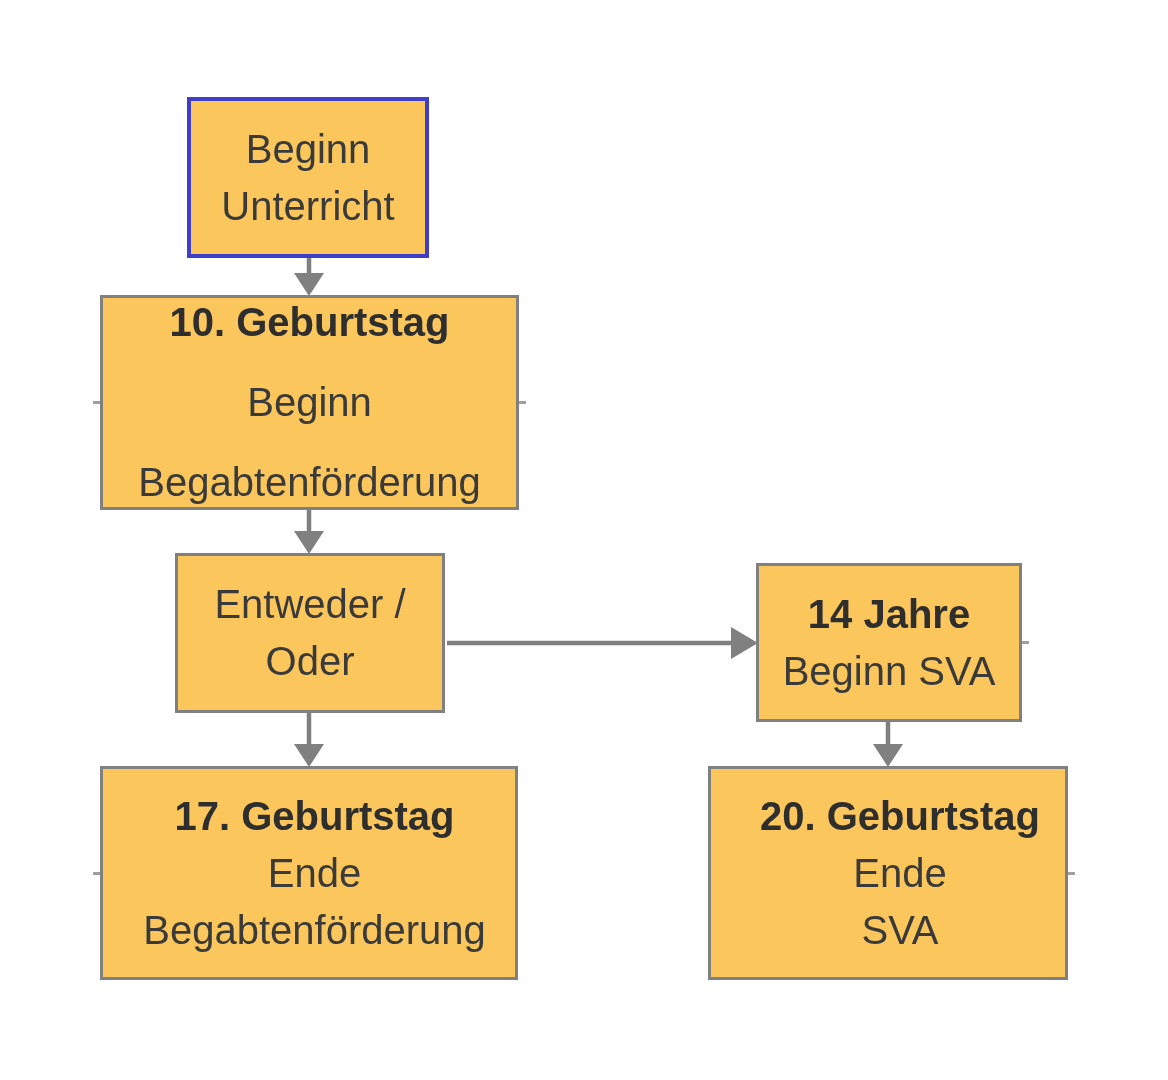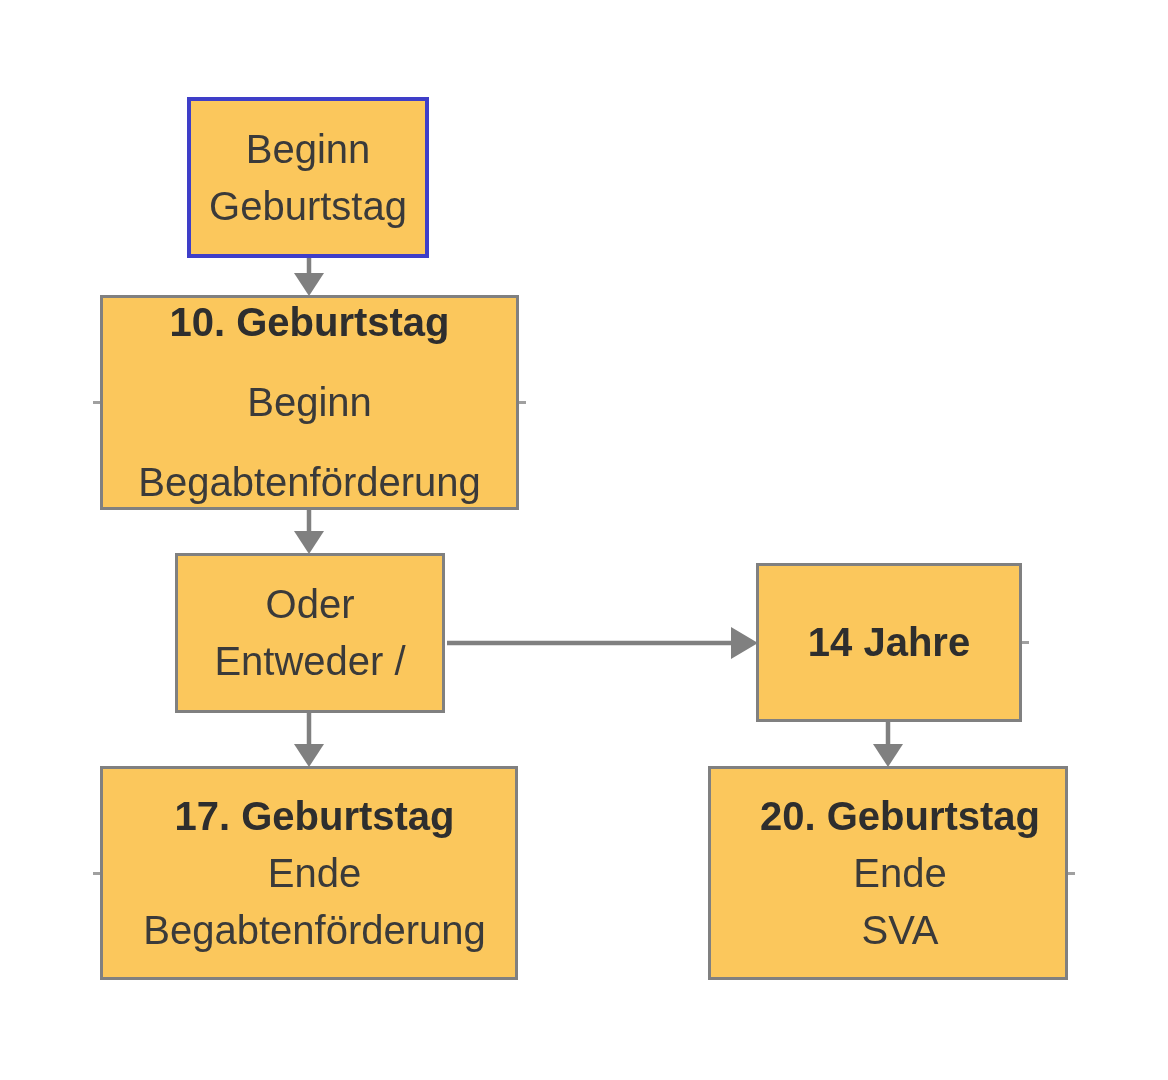--- a/index.html
+++ b/index.html
@@ -69,36 +69,37 @@
       <polygon points="731,627 731,659 758,643"></polygon>
     </g>
     <g>
       <line x1="888" y1="722" x2="888" y2="746"></line>
       <polygon points="873,744 903,744 888,767"></polygon>
     </g>
   </svg>
 
   <div class="node n-start">
     <div class="line">Beginn</div>
-    <div class="line">Geburtstag</div>
+    <div class="line">Unterricht</div>
   </div>
 
   <div class="node n-g10">
     <div class="line bold">10. Geburtstag</div>
     <div class="line">Beginn</div>
     <div class="line">Begabtenförderung</div>
   </div>
 
   <div class="node n-either">
+    <div class="line">Entweder /</div>
     <div class="line">Oder</div>
-    <div class="line">Entweder /</div>
   </div>
 
   <div class="node n-j14">
     <div class="line bold">14 Jahre</div>
+    <div class="line">Beginn SVA</div>
   </div>
 
   <div class="node n-g17">
     <div class="line bold">17. Geburtstag</div>
     <div class="line">Ende</div>
     <div class="line">Begabtenförderung</div>
   </div>
 
   <div class="node n-g20">
     <div class="line bold">20. Geburtstag</div>

